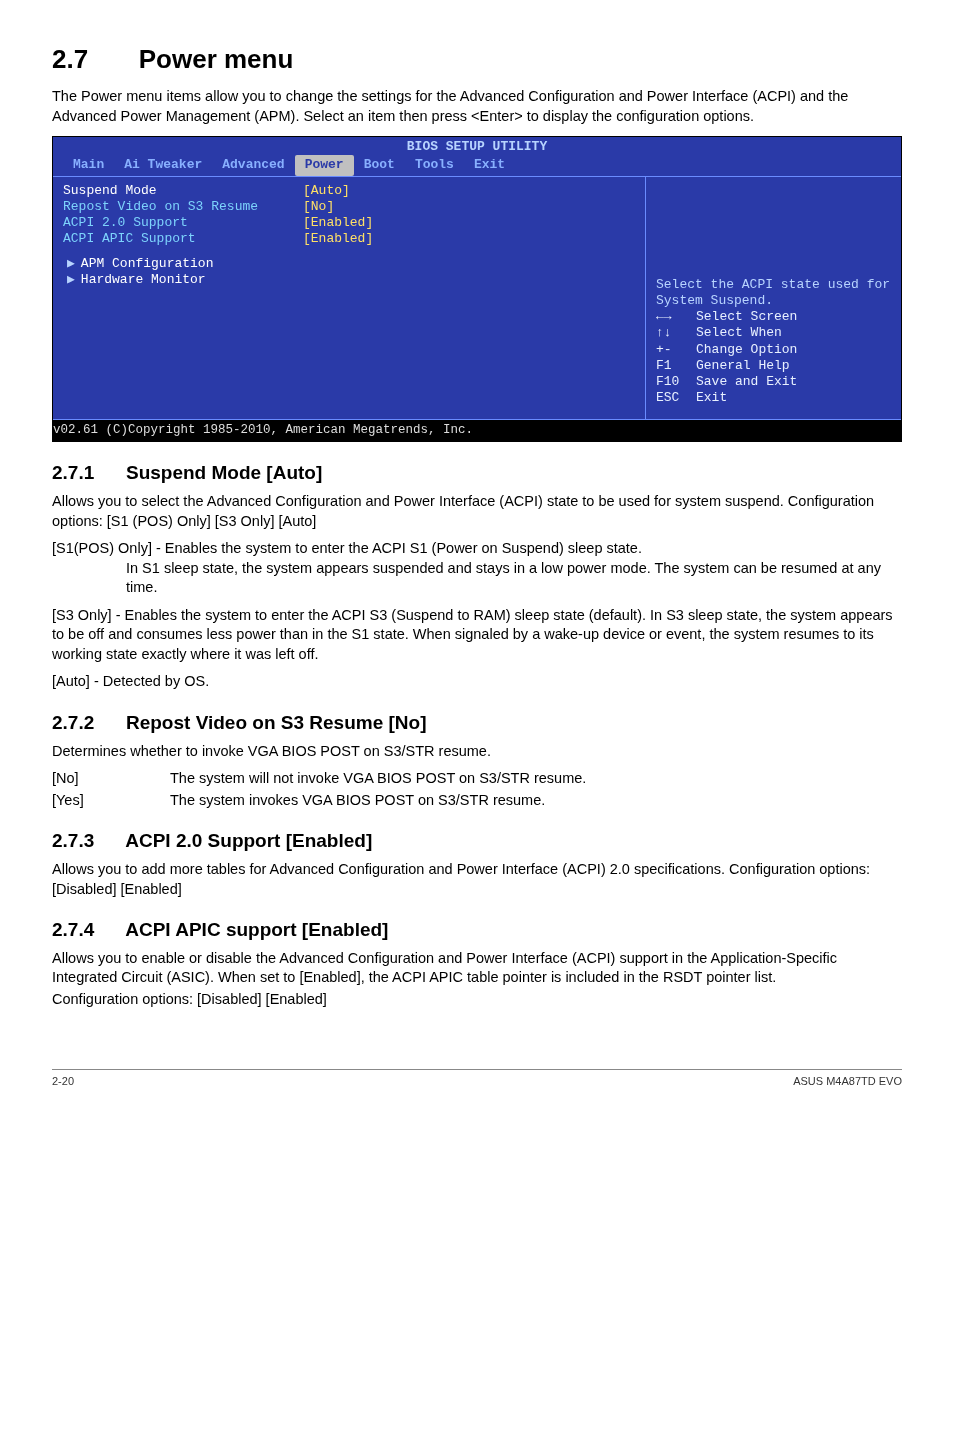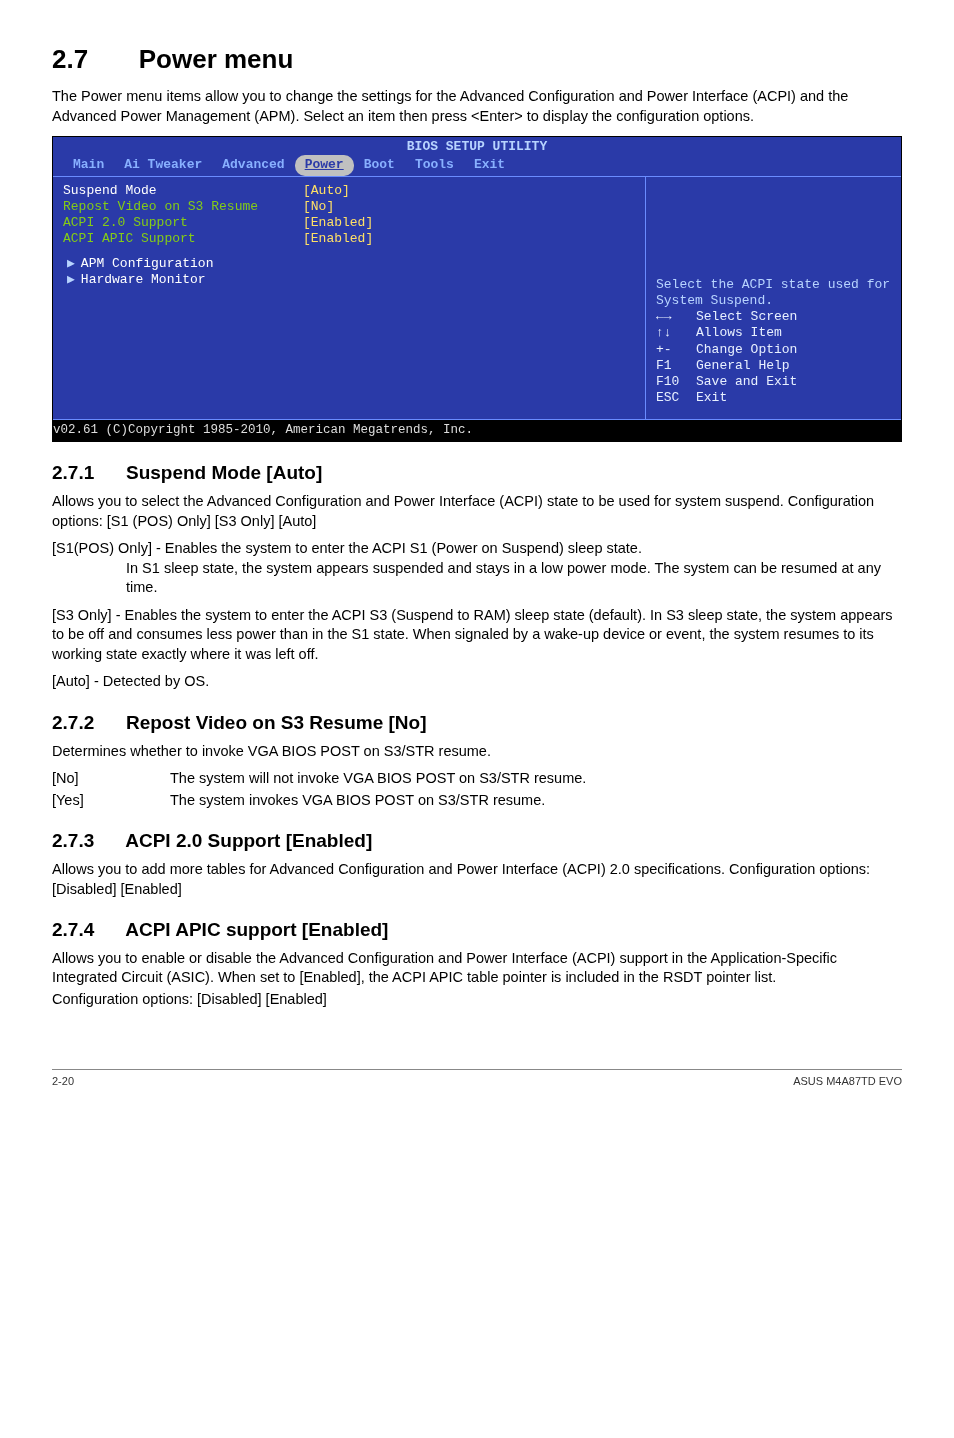--- a/index.html
+++ b/index.html
@@ -44,22 +44,21 @@
     padding: 0 10px;
     font-weight: bold;
   }
   .bios-tabs span {
     padding: 2px 10px;
     color: #88b0ff;
   }
   .bios-tabs span.active {
     background: #c0c0c0;
     color: #2a3aa8;
-    border-radius: 10px;
-    text-decoration: underline;
+    border-radius: 2px;
   }
   .bios-main {
     display: flex;
     border-bottom: 1px solid #6a8cff;
   }
   .bios-left {
     flex: 1;
     border-right: 1px solid #6a8cff;
     border-top: 1px solid #6a8cff;
     padding: 6px 10px;
@@ -69,21 +68,21 @@
   .bios-right {
     width: 235px;
     border-top: 1px solid #6a8cff;
     padding: 12px 10px;
     color: #b8d4ff;
     display: flex;
     flex-direction: column;
     justify-content: flex-end;
   }
   .row { display: flex; }
-  .row .lbl { width: 240px; color: #84cc16; }
+  .row .lbl { width: 240px; color: #7dd3fc; }
   .row .val { color: #ffe066; }
   .row.white-lbl .lbl { color: #ffffff; }
   .submenu {
     color: #ffffff;
     padding-left: 4px;
   }
   .submenu .tri { color: #b8d4ff; margin-right: 6px; }
   .help-keys { color: #e8f0ff; }
   .help-keys .line { display:flex; }
   .help-keys .k { width: 40px; color: #e8f0ff; }
@@ -160,21 +159,21 @@
     </div>
     <div class="bios-right">
       <div>Select the ACPI state used for System Suspend.</div>
       <div class="help-keys">
         <div class="line">
             <span class="k">←→</span>
             <span>Select Screen</span>
           </div>
         <div class="line">
             <span class="k">↑↓</span>
-            <span>Allows Item</span>
+            <span>Select When</span>
           </div>
         <div class="line">
             <span class="k">+-</span>
             <span>Change Option</span>
           </div>
         <div class="line">
             <span class="k">F1</span>
             <span>General Help</span>
           </div>
         <div class="line">

